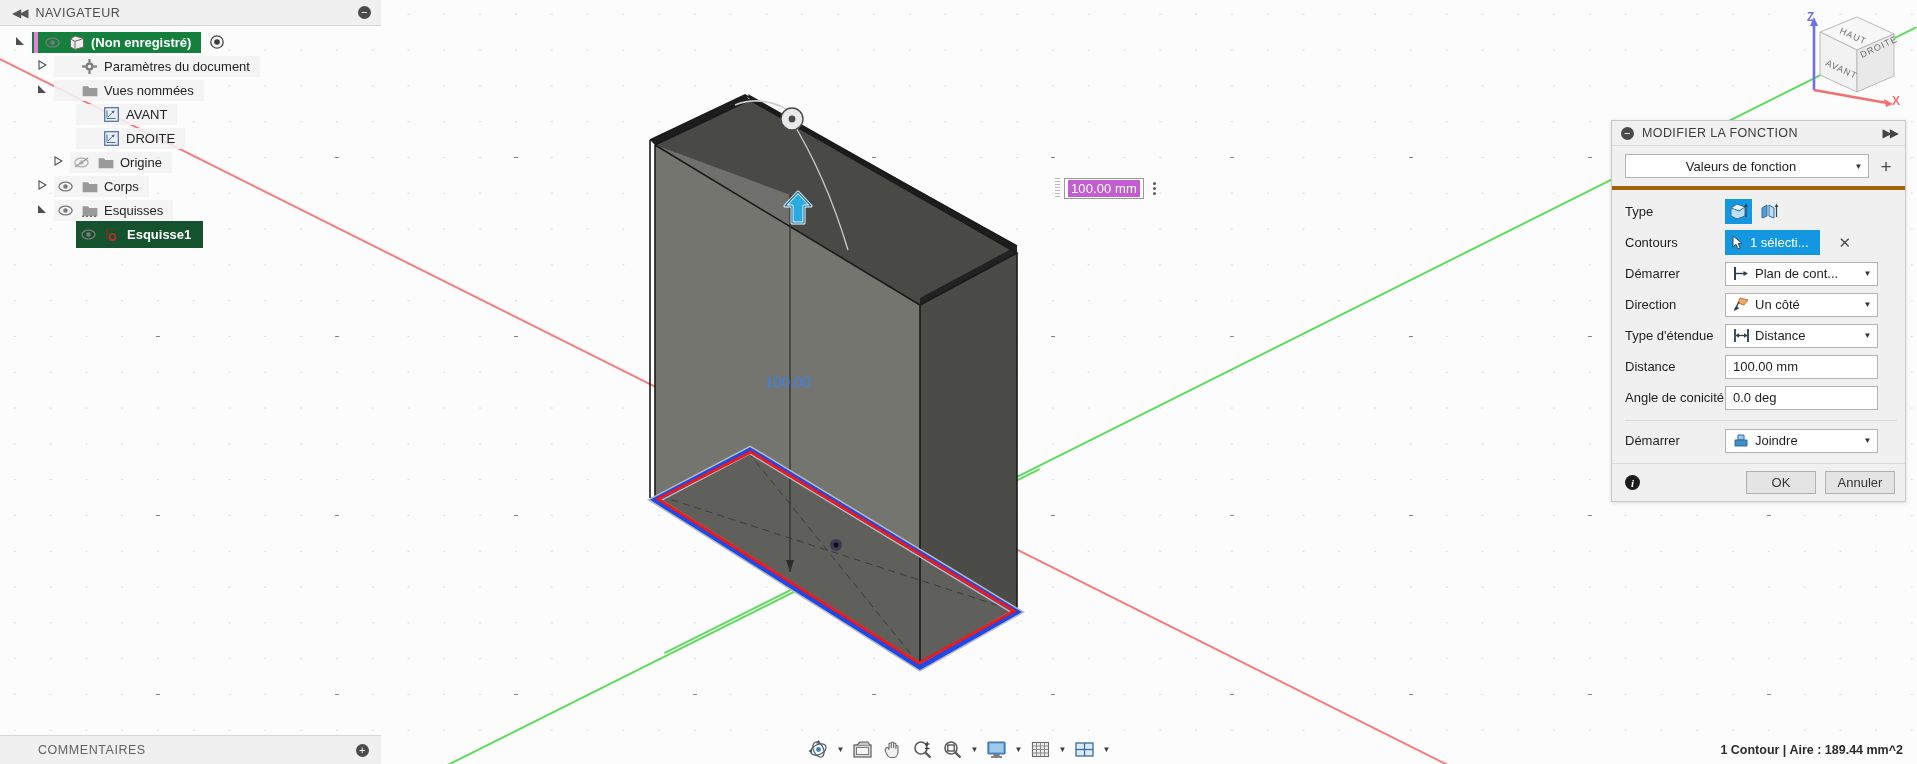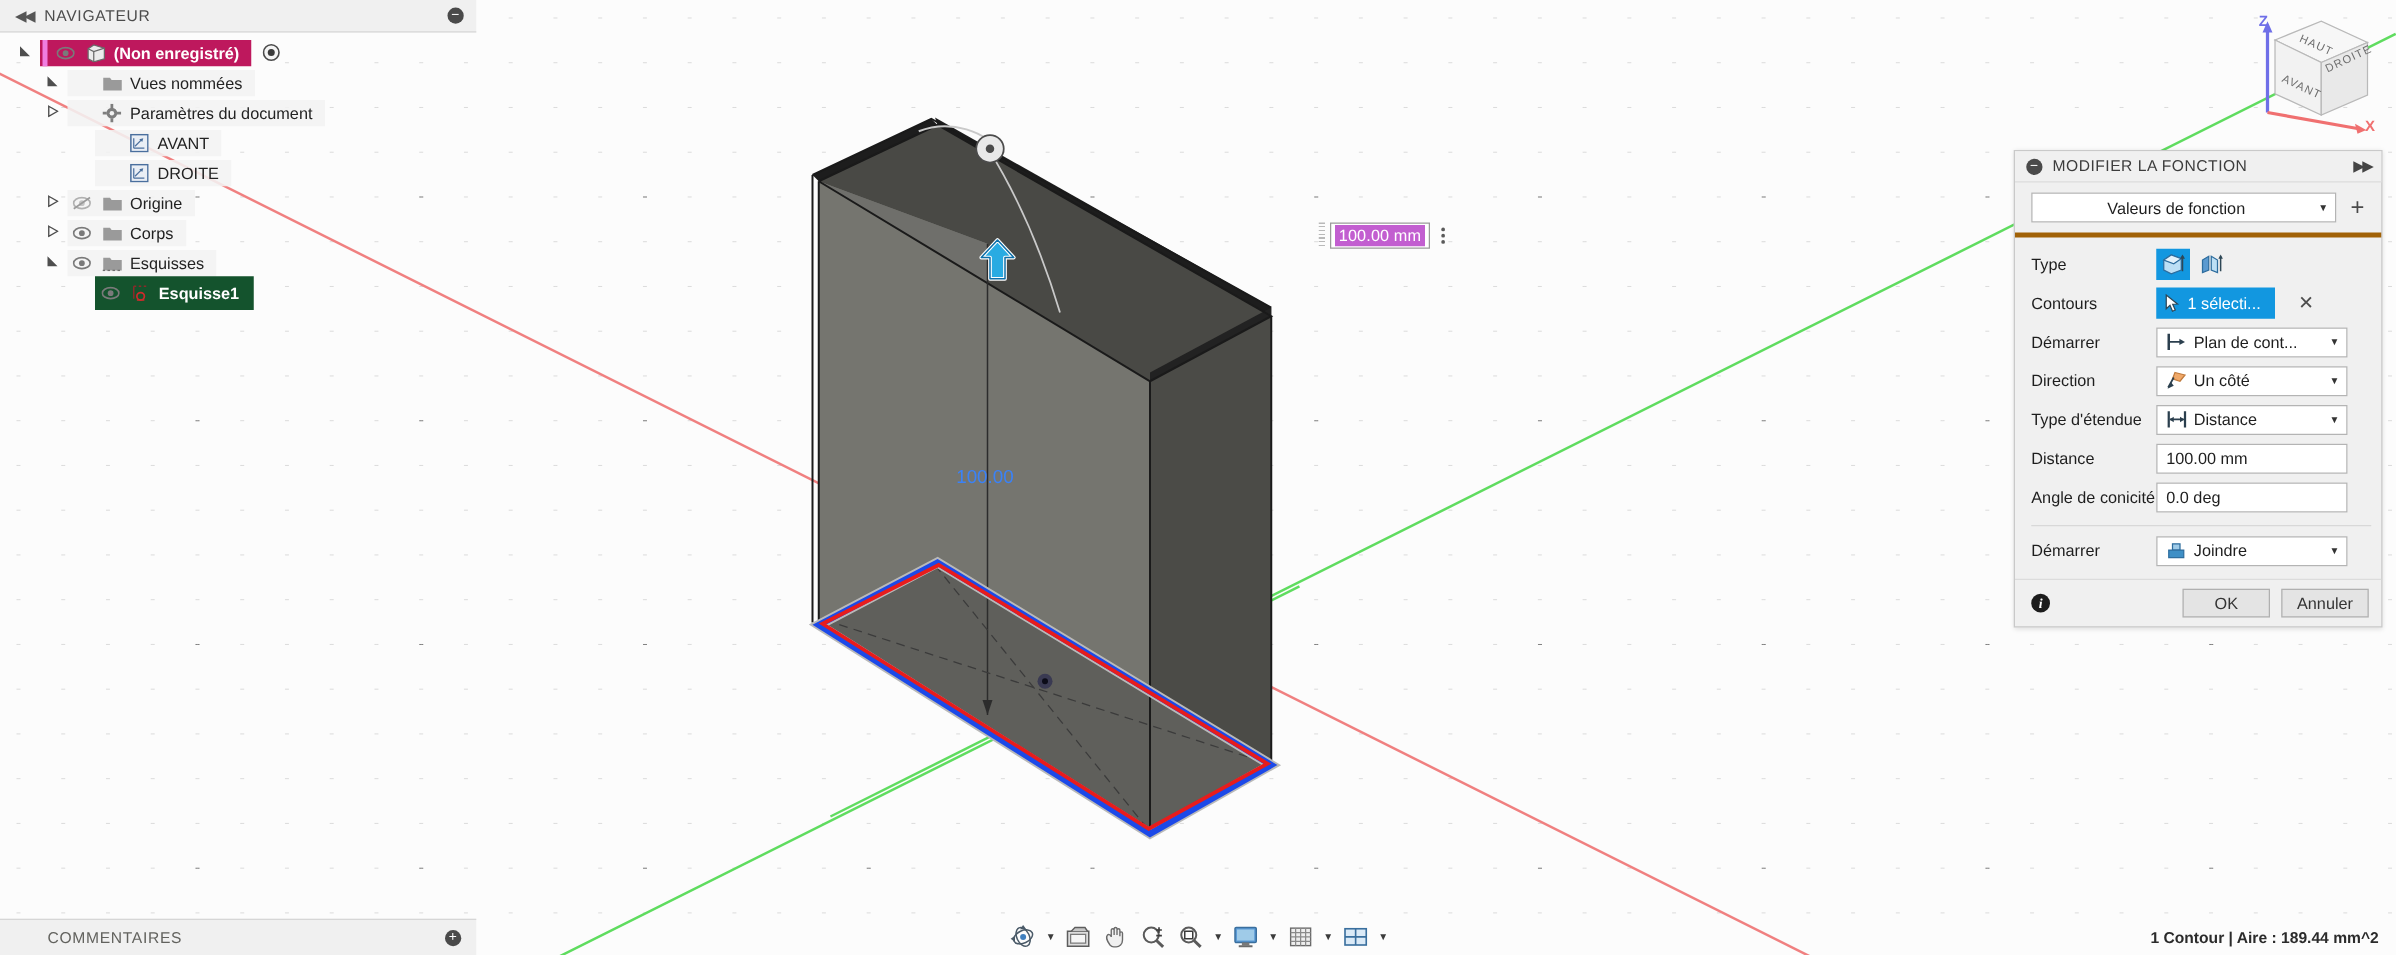--- a/index.html
+++ b/index.html
@@ -119,21 +119,21 @@
     padding: 0 6px 0 2px; gap: 5px;
   }
   .expander {
     width: 16px; min-width: 16px; text-align: center;
     color: #4e4e4e; font-size: 10px; cursor: pointer;
   }
   .eye { width: 19px; min-width: 19px; display:flex; align-items:center; justify-content:center; cursor:pointer; }
   .nodeicon { width: 19px; min-width: 19px; display:flex; align-items:center; justify-content:center; }
   .label { color: #232323; padding-right: 4px; }
 
-  .row-root .chip { background: #be185d; }
+  .row-root .chip { background: #15803d; }
   .row-root .label { color: #ffffff; font-weight: bold; }
   .row-root .pinkbar { width: 4px; height: 21px; background: #f07de0; }
 
   .row-selected .chip2 {
     background: #14532d; padding: 0 8px 0 3px;
     display: flex; align-items: center; height: 27px; gap: 5px;
   }
   .row-selected .label { color: #fff; font-weight: bold; }
 
   
@@ -378,53 +378,53 @@
           </div>
           <span class="nodeicon" style="margin-left: 2px;">
             <svg width="14" height="14" viewBox="0 0 14 14">
               <circle cx="7" cy="7" r="6.2" fill="#f4f4f4" stroke="#4a4a4a" stroke-width="1.3"></circle>
               <circle cx="7" cy="7" r="2.8" fill="#3a3a3a"></circle>
             </svg>
           </span>
         </div>
         <div class="tree-row" style="padding-left: 34px;">
           <span class="expander"><svg width="10" height="10" viewBox="0 0 10 10">
-              <polygon points="1,1 9,9 1,9" fill="#4e4e4e"></polygon>
-            </svg></span>
-          <div class="chip">
-            <span class="eye"></span>
-            <span class="nodeicon">
-              <svg width="16" height="13" viewBox="0 0 16 13">
-                <path d="M0.6 2.2h5.4l1.3 1.7h8.1v8.4H0.6z" fill="#9a9a9a"></path>
-              </svg>
-            </span>
-            <span class="label">Vues nommées</span>
-          </div>
-        </div>
-        <div class="tree-row" style="padding-left: 34px;">
-          <span class="expander"><svg width="10" height="10" viewBox="0 0 10 10">
               <polygon points="2,1 9,5 2,9" fill="none" stroke="#4e4e4e" stroke-width="1.1"></polygon>
             </svg></span>
           <div class="chip">
             <span class="eye"></span>
             <span class="nodeicon">
               <svg width="15" height="15" viewBox="0 0 15 15">
                 <circle cx="7.5" cy="7.5" r="4.3" fill="#7e7e7e"></circle>
                 <circle cx="7.5" cy="7.5" r="1.8" fill="#f2f2f2"></circle>
                 <g fill="#7e7e7e">
                   <rect x="6.4" y="0" width="2.2" height="3.4"></rect>
                   <rect x="6.4" y="11.6" width="2.2" height="3.4"></rect>
                   <rect x="0" y="6.4" width="3.4" height="2.2"></rect>
                   <rect x="11.6" y="6.4" width="3.4" height="2.2"></rect>
                 </g>
               </svg>
             </span>
             <span class="label">Paramètres du document</span>
           </div>
         </div>
+        <div class="tree-row" style="padding-left: 34px;">
+          <span class="expander"><svg width="10" height="10" viewBox="0 0 10 10">
+              <polygon points="1,1 9,9 1,9" fill="#4e4e4e"></polygon>
+            </svg></span>
+          <div class="chip">
+            <span class="eye"></span>
+            <span class="nodeicon">
+              <svg width="16" height="13" viewBox="0 0 16 13">
+                <path d="M0.6 2.2h5.4l1.3 1.7h8.1v8.4H0.6z" fill="#9a9a9a"></path>
+              </svg>
+            </span>
+            <span class="label">Vues nommées</span>
+          </div>
+        </div>
         <div class="tree-row" style="padding-left: 56px;">
           <span class="expander"></span>
           <div class="chip">
             <span class="eye"></span>
             <span class="nodeicon">
               <svg width="15" height="15" viewBox="0 0 15 15">
                 <rect x="0.7" y="0.7" width="13.6" height="13.6" fill="#e9eef5" stroke="#4a6f9e" stroke-width="1.2"></rect>
                 <path d="M3 11.5 L3 3.5 M3 11.5 L11.5 11.5" stroke="#4a6f9e" stroke-width="1"></path>
                 <path d="M4 10 L9.5 4.5" stroke="#4a6f9e" stroke-width="1"></path>
                 <polygon points="10.6,3.6 7.4,4.3 9.8,6.6" fill="#4a6f9e"></polygon>
@@ -441,21 +441,21 @@
               <svg width="15" height="15" viewBox="0 0 15 15">
                 <rect x="0.7" y="0.7" width="13.6" height="13.6" fill="#e9eef5" stroke="#4a6f9e" stroke-width="1.2"></rect>
                 <path d="M3 11.5 L3 3.5 M3 11.5 L11.5 11.5" stroke="#4a6f9e" stroke-width="1"></path>
                 <path d="M4 10 L9.5 4.5" stroke="#4a6f9e" stroke-width="1"></path>
                 <polygon points="10.6,3.6 7.4,4.3 9.8,6.6" fill="#4a6f9e"></polygon>
               </svg>
             </span>
             <span class="label">DROITE</span>
           </div>
         </div>
-        <div class="tree-row" style="padding-left: 34px;">
+        <div class="tree-row" style="padding-left: 50px;">
           <span class="expander"><svg width="10" height="10" viewBox="0 0 10 10">
               <polygon points="2,1 9,5 2,9" fill="none" stroke="#4e4e4e" stroke-width="1.1"></polygon>
             </svg></span>
           <div class="chip">
             <span class="eye">
               <svg width="15" height="11" viewBox="0 0 15 11">
                 <ellipse cx="7.5" cy="5.5" rx="6.6" ry="4.4" fill="none" stroke="#b0b0b0" stroke-width="1.3"></ellipse>
                 <circle cx="7.5" cy="5.5" r="2.3" fill="#c4c4c4"></circle>
                 <line x1="1" y1="10" x2="14" y2="1" stroke="#9a9a9a" stroke-width="1.3"></line>
               </svg>

